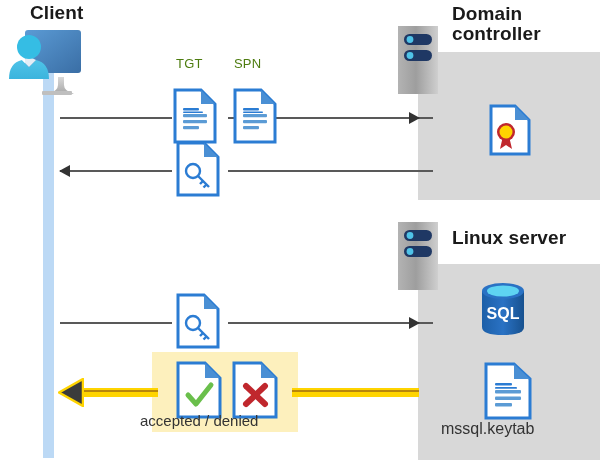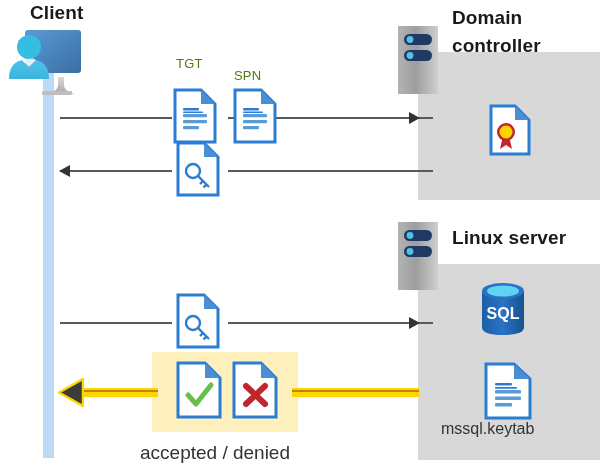--- a/index.html
+++ b/index.html
@@ -3,21 +3,21 @@
 <meta charset="utf-8">
 <style>
   html,body{margin:0;padding:0;background:#ffffff;}
   body{width:600px;height:468px;position:relative;overflow:hidden;
        font-family:"Liberation Sans","DejaVu Sans",sans-serif;}
   .abs{position:absolute;}
 
   
   .title{font-weight:bold;color:#1a1a1a;letter-spacing:.1px;}
   #client-title{left:30px;top:2px;font-size:19px;}
-  #dc-title{left:452px;top:4px;font-size:19px;line-height:28px;width:140px;}
+  #dc-title{left:452px;top:4px;font-size:19px;line-height:20px;width:140px;}
   #linux-title{left:452px;top:226px;font-size:19px;line-height:24px;width:150px;}
 
   
   .panel{background:#d8d8d8;}
   #dc-panel{left:418px;top:52px;width:182px;height:148px;}
   #linux-panel{left:418px;top:264px;width:182px;height:196px;}
 
   
   #lifeline{left:43px;top:66px;width:11px;height:392px;background:#bcd9f5;}
 
@@ -56,32 +56,32 @@
   #yarrow-head{left:58px;top:378px;width:26px;height:29px;}
 
   
   #highlight{left:152px;top:352px;width:146px;height:80px;background:#fdf0bd;}
 
   
   .doc{position:absolute;}
   .doc-label{position:absolute;font-size:13px;color:#4d7c0f;letter-spacing:.2px;}
 
   #lbl-tgt{left:176px;top:56px;}
-  #lbl-spn{left:234px;top:68px;}
+  #lbl-spn{left:234px;top:56px;}
   #doc-tgt{left:173px;top:88px;}
   #doc-spn{left:233px;top:88px;}
   #doc-key-top{left:176px;top:141px;}
   #doc-key-mid{left:176px;top:293px;}
   #doc-accept{left:176px;top:361px;}
   #doc-deny{left:232px;top:361px;}
   #doc-cert{left:489px;top:104px;}
   #doc-keytab{left:484px;top:362px;}
   #icon-sql{left:477px;top:281px;}
 
-  #lbl-accepted{left:140px;top:442px;font-size:19px;color:#333333;}
+  #lbl-accepted{left:140px;top:412px;font-size:15px;color:#333333;}
   #lbl-keytab{left:441px;top:420px;font-size:16px;color:#333333;}
 </style>
 </head>
 <body>
 
 <div class="abs panel" id="dc-panel"></div>
 <div class="abs panel" id="linux-panel"></div>
 
 <div class="abs" id="lifeline"></div>
 

